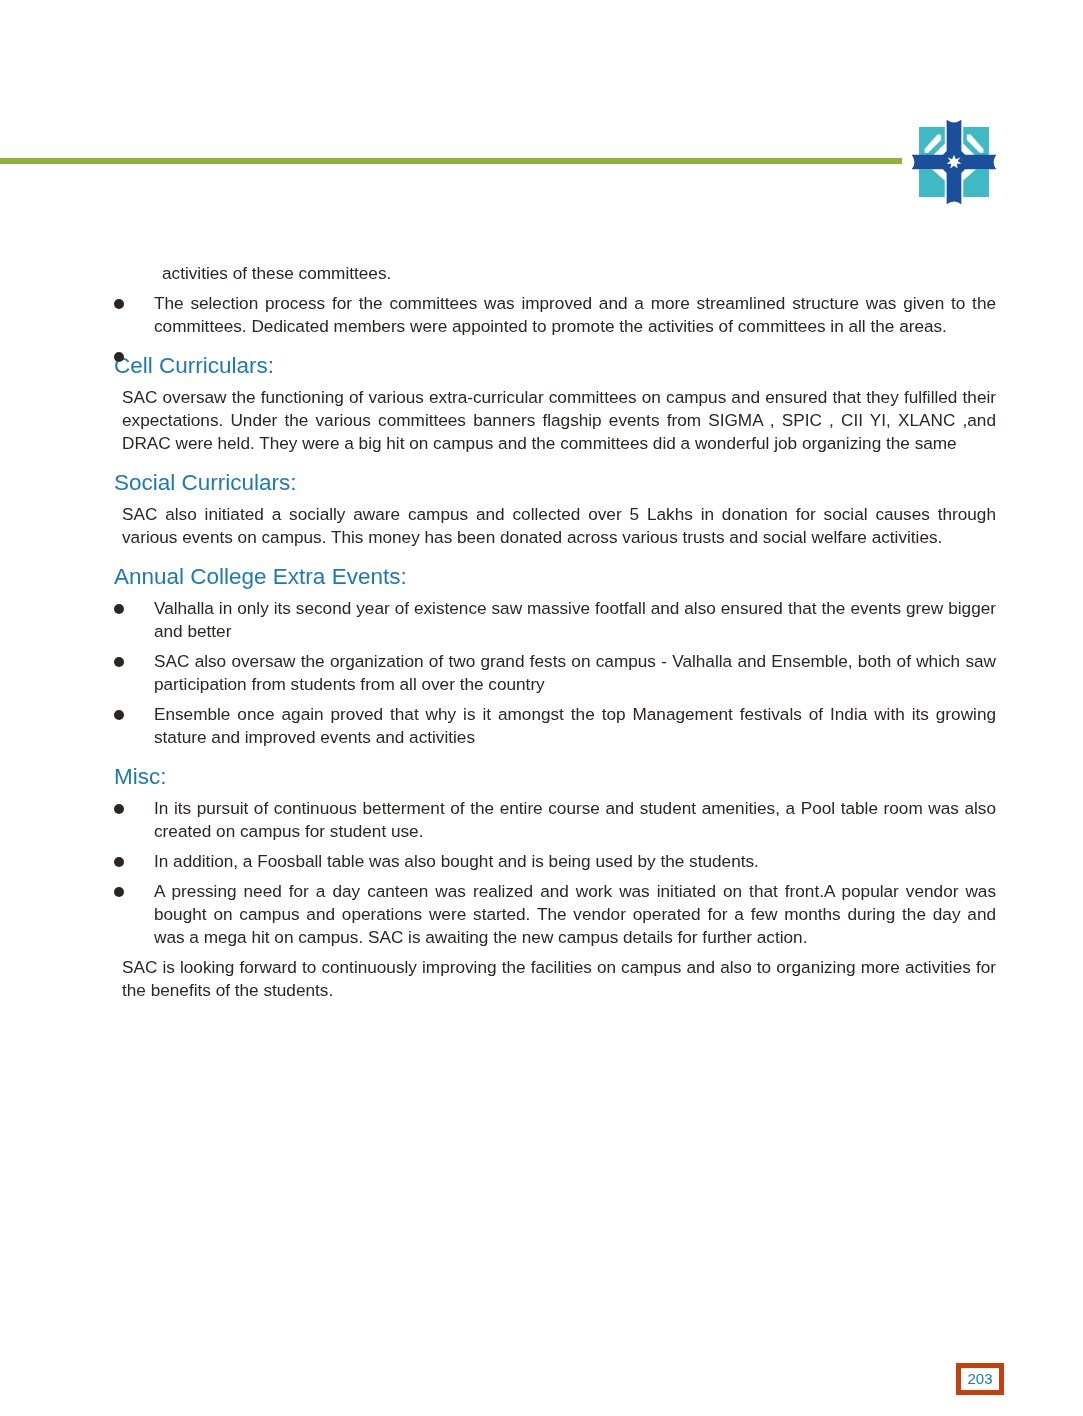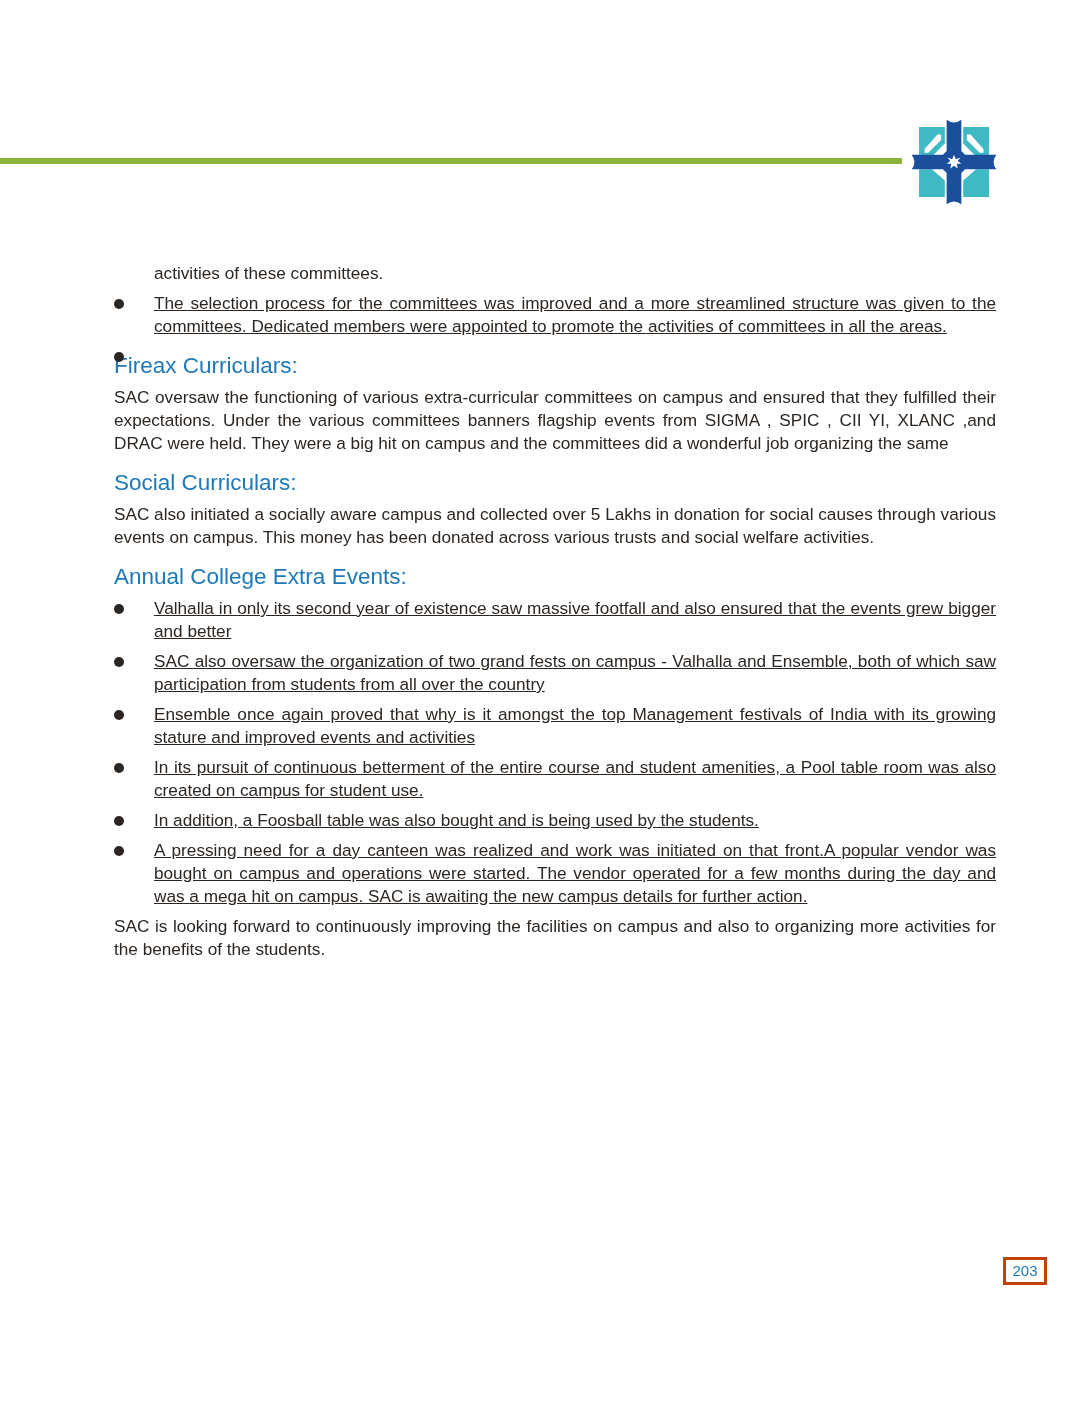--- a/index.html
+++ b/index.html
@@ -1,28 +1,28 @@
 <!DOCTYPE html>
 <html><head>
 <meta charset="utf-8">
 <style>
   html, body { margin: 0; padding: 0; background: #ffffff; }
   body { width: 1083px; height: 1416px; position: relative; overflow: hidden;
          font-family: "Liberation Sans", "DejaVu Sans", sans-serif; color: #2b2622; }
   .header-rule { position: absolute; left: 0; top: 158px; width: 902px; height: 6px; background: #8cb43a; }
   .logo { position: absolute; left: 908px; top: 116px; width: 92px; height: 92px; }
   .content { position: absolute; left: 114px; top: 262px; width: 882px; font-size: 17.2px; line-height: 23px; }
-  .p { margin: 0 0 7px 0; text-align: justify; }
+  .p { margin: 0 0 7px 8px; text-align: justify; }
   .indent { padding-left: 40px; }
   ul.bullets { list-style: none; margin: 0; padding: 0; }
-  ul.bullets li { position: relative; padding-left: 40px; margin: 0 0 7px 0; text-align: justify; text-decoration: underline; }
+  ul.bullets li { position: relative; padding-left: 40px; margin: 0 0 7px 0; text-align: justify; }
   .bullet-dot { position: absolute; left: 0; top: 7px; width: 10px; height: 10px; border-radius: 50%; background: #2b2622; }
   h2.section { color: #1d78b8; font-weight: normal; font-size: 22.5px; line-height: 28px; margin: 14px 0 6px 0; }
-  .page-num { position: absolute; left: 956px; top: 1257px; width: 38px; height: 22px; border: 3px solid #c2410c;
-              color: #1d78b8; font-size: 15px; line-height: 22px; text-align: center; margin-left: 47px; }
+  .page-num { position: absolute; left: 956px; top: 1363px; width: 38px; height: 22px; border: 5px solid #c2410c;
+              color: #1d78b8; font-size: 15px; line-height: 22px; text-align: center; }
 </style>
 </head>
 <body>
 
 <div class="header-rule"></div>
 
 <svg class="logo" viewBox="0 0 100 100">
 
   <polygon points="12,12 40,12 40,30 26,44 12,44" fill="#3fb9c3"></polygon>
   <polygon points="60,12 88,12 88,44 74,44 60,30" fill="#3fb9c3"></polygon>
@@ -38,33 +38,34 @@
 </svg>
 
 <div class="content">
 
   <p class="p indent">activities of these committees.</p>
   <ul class="bullets">
     <li><span class="bullet-dot"></span><span>The selection process for the committees was improved and a more streamlined structure was given to the committees. Dedicated members were appointed to promote the activities of committees in all the areas.</span></li>
     <li><span class="bullet-dot"></span></li>
   </ul>
 
-  <h2 class="section">Fireax Curriculars:</h2>
+  <h2 class="section">Cell Curriculars:</h2>
   <p class="p">SAC oversaw the functioning of various extra-curricular committees on campus and ensured that they fulfilled their expectations. Under the various committees banners flagship events from SIGMA , SPIC , CII YI, XLANC ,and DRAC were held.  They were a big hit on campus and the committees did a wonderful job organizing the same</p>
 
   <h2 class="section">Social Curriculars:</h2>
   <p class="p">SAC also initiated a socially aware campus and collected over 5 Lakhs in donation for social causes through various events on campus. This money has been donated across various trusts and social welfare activities.</p>
 
   <h2 class="section">Annual College Extra Events:</h2>
   <ul class="bullets">
     <li><span class="bullet-dot"></span><span>Valhalla in only its second year of existence saw massive footfall and also ensured that the events grew bigger and better</span></li>
     <li><span class="bullet-dot"></span><span>SAC also oversaw the organization of two grand fests on campus - Valhalla and Ensemble, both of which saw participation from students from all over the country</span></li>
     <li><span class="bullet-dot"></span><span>Ensemble once again proved that why is it amongst the top Management festivals of India with its growing stature and improved events and activities</span></li>
   </ul>
 
+  <h2 class="section">Misc:</h2>
   <ul class="bullets">
     <li><span class="bullet-dot"></span><span>In its pursuit of continuous betterment of the entire course and student amenities, a Pool table room was also created on campus for student use.</span></li>
     <li><span class="bullet-dot"></span><span>In addition, a Foosball table was also bought and is being used by the students.</span></li>
     <li><span class="bullet-dot"></span><span>A pressing need for a day canteen was realized and work was initiated on that front.A popular vendor was bought on campus and operations were started. The vendor operated for a few months during the day and was a mega hit on campus. SAC is awaiting the new campus details for further action.</span></li>
   </ul>
   <p class="p">SAC is looking forward to continuously improving the facilities on campus and also to organizing more activities for the benefits of the students.</p>
 
 </div>
 
 <div class="page-num">203</div>

